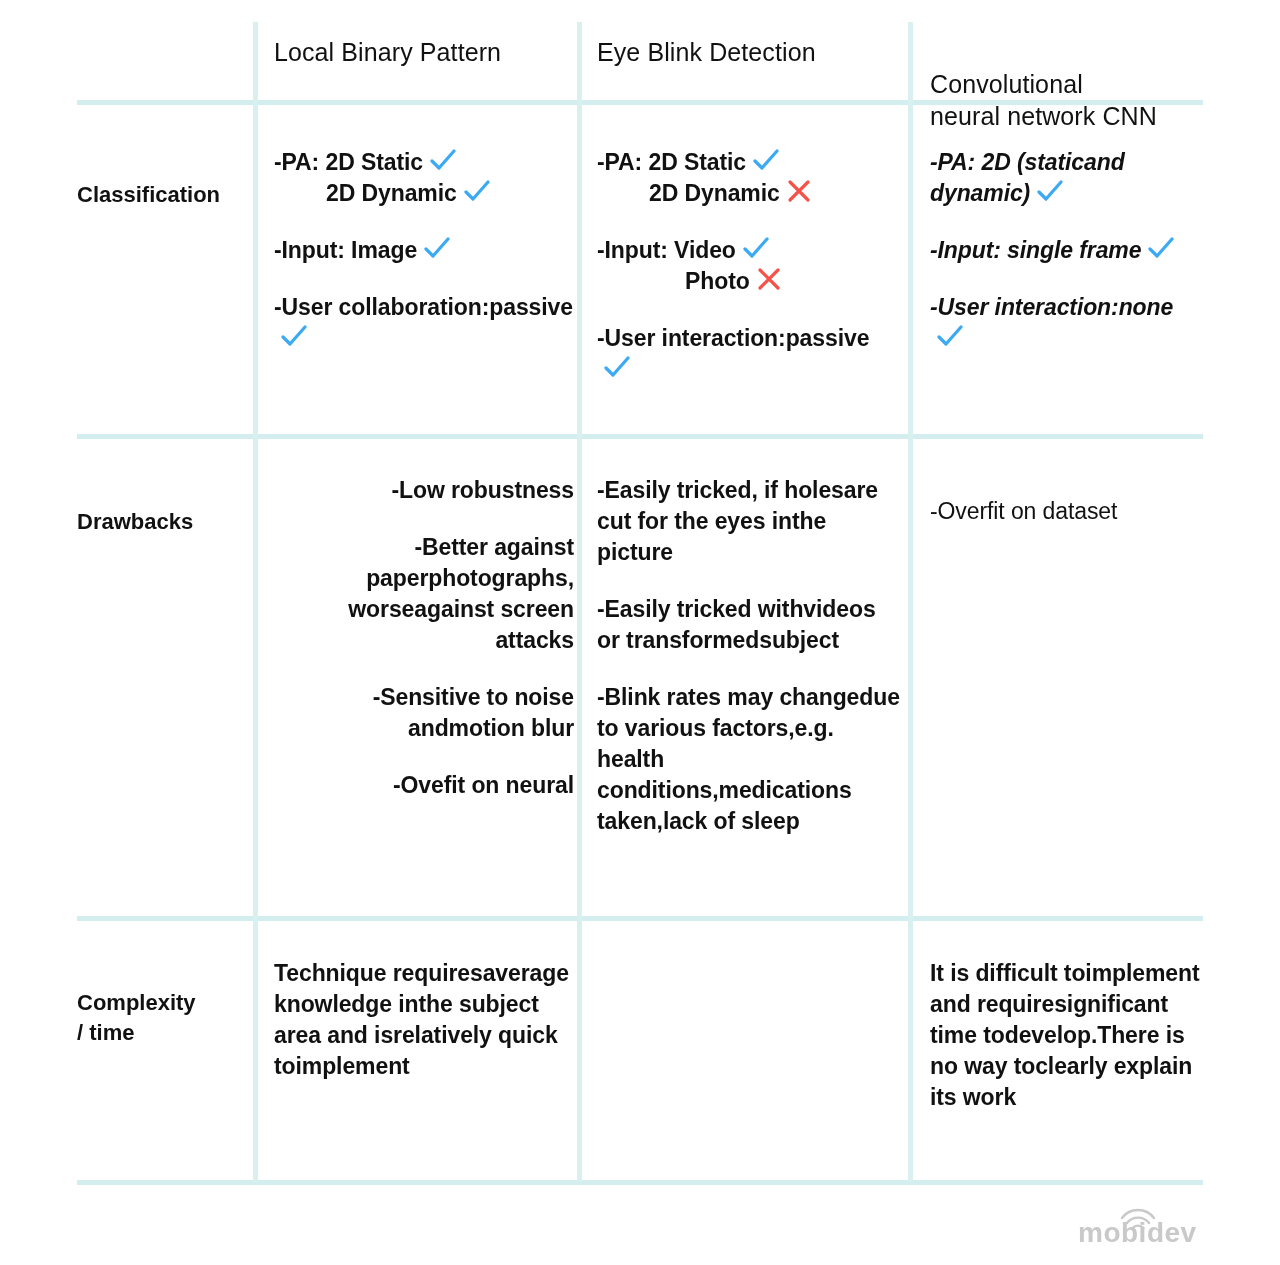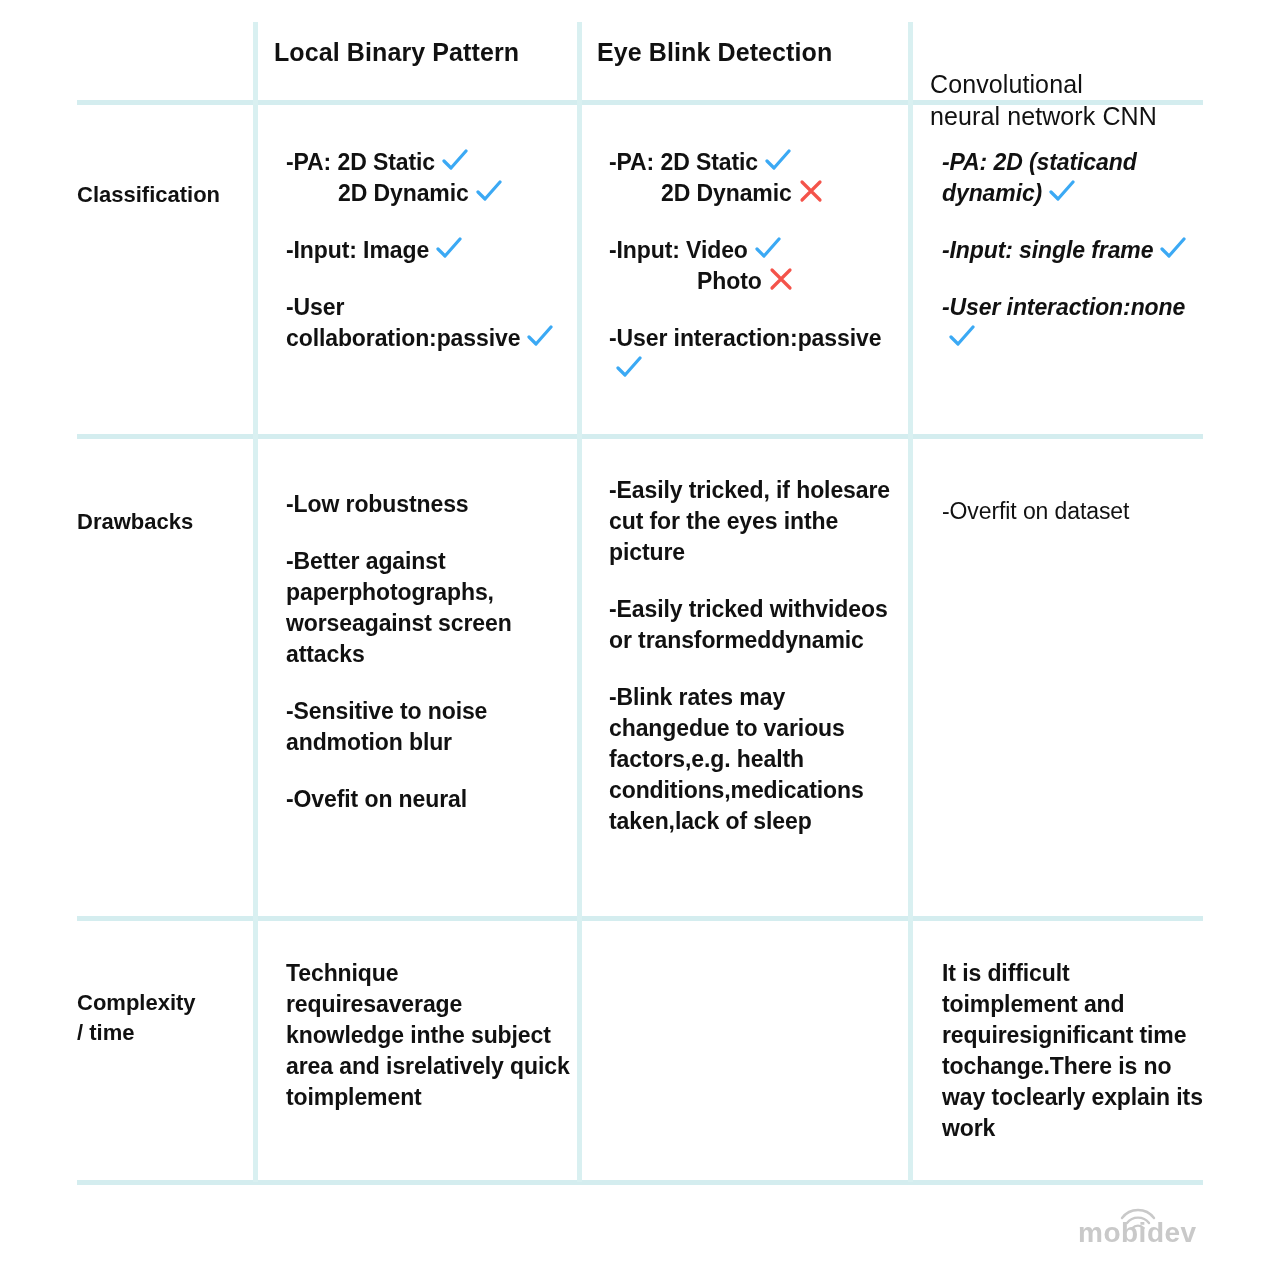--- a/index.html
+++ b/index.html
@@ -17,29 +17,29 @@
   .vline{position:absolute;width:5px;background:#d9f0f1;}
 
   
   .cell{position:absolute;box-sizing:border-box;}
   .col-label{left:77px;  width:170px;}
   .col-a    {left:274px; width:300px;}
   .col-b    {left:597px; width:305px;}
   .col-c    {left:930px; width:275px;}
 
   .hdr{font-size:25px;line-height:32px;letter-spacing:.1px;}
-  .hdr.bold{font-weight:700;}
+  .hdr.bold{font-weight:400;}
   .hdr.reg{font-weight:500;}
 
   .rowlabel{font-size:22px;font-weight:700;line-height:30px;}
 
   .body{font-size:23px;line-height:31px;font-weight:700;letter-spacing:-.1px;}
   .body.reg{font-weight:500;}
 
-  .para{margin:0 0 26px 12px;}
+  .para{margin:0 0 26px 0;}
   .para:last-child{margin-bottom:0;}
   .indent{display:block;padding-left:52px;}
   .indent2{display:block;padding-left:88px;}
 
   .mark{display:inline-block;vertical-align:-2px;margin-left:7px;}
   .mark svg{display:block;}
 
   
   .logo{position:absolute;left:1078px;top:1200px;width:128px;height:48px;}
   .logo svg{display:block;}
@@ -108,44 +108,44 @@
               <path d="M2 13 L9 20 L24 3" fill="none" stroke="#3ba9f4" stroke-width="3.2" stroke-linecap="round" stroke-linejoin="round"></path>
             </svg></span></span></div>
       <div class="para"><span class="line"><span>-User interaction:</span></span><span class="line"><span>none</span><span class="mark"><svg width="26" height="24" viewBox="0 0 26 24">
               <path d="M2 13 L9 20 L24 3" fill="none" stroke="#3ba9f4" stroke-width="3.2" stroke-linecap="round" stroke-linejoin="round"></path>
             </svg></span></span></div>
     </div>
 
   <div class="cell col-label rowlabel" style="top:477px;white-space:pre-line;">
     <span>Drawbacks</span>
   </div>
-  <div class="cell col-a body" style="top:489px;">
+  <div class="cell col-a body" style="top:475px;text-align:right;">
       <div class="para"><span class="line"><span>-Low robustness</span></span></div>
       <div class="para"><span class="line"><span>-Better against paper</span></span><span class="line"><span>photographs, worse</span></span><span class="line"><span>against screen attacks</span></span></div>
       <div class="para"><span class="line"><span>-Sensitive to noise and</span></span><span class="line"><span>motion blur</span></span></div>
       <div class="para"><span class="line"><span>-Ovefit on neural</span></span></div>
     </div>
   <div class="cell col-b body" style="top:475px;">
       <div class="para"><span class="line"><span>-Easily tricked, if holes</span></span><span class="line"><span>are cut for the eyes in</span></span><span class="line"><span>the picture</span></span></div>
-      <div class="para"><span class="line"><span>-Easily tricked with</span></span><span class="line"><span>videos or transformed</span></span><span class="line"><span>dynamic</span></span></div>
+      <div class="para"><span class="line"><span>-Easily tricked with</span></span><span class="line"><span>videos or transformed</span></span><span class="line"><span>subject</span></span></div>
       <div class="para"><span class="line"><span>-Blink rates may change</span></span><span class="line"><span>due to various factors,</span></span><span class="line"><span>e.g. health conditions,</span></span><span class="line"><span>medications taken,</span></span><span class="line"><span>lack of sleep</span></span></div>
     </div>
   <div class="cell col-c body reg" style="top:496px;">
       <div class="para"><span class="line"><span>-Overfit on dataset</span></span></div>
     </div>
 
   <div class="cell col-label rowlabel" style="top:958px;white-space:pre-line;">
     <span>Complexity
 / time</span>
   </div>
   <div class="cell col-a body" style="top:958px;">
       <div class="para"><span class="line"><span>Technique requires</span></span><span class="line"><span>average knowledge in</span></span><span class="line"><span>the subject area and is</span></span><span class="line"><span>relatively quick to</span></span><span class="line"><span>implement</span></span></div>
     </div>
   <div class="cell col-c body" style="top:958px;">
-      <div class="para"><span class="line"><span>It is difficult to</span></span><span class="line"><span>implement and require</span></span><span class="line"><span>significant time to</span></span><span class="line"><span>change.</span></span><span class="line"><span>There is no way to</span></span><span class="line"><span>clearly explain its work</span></span></div>
+      <div class="para"><span class="line"><span>It is difficult to</span></span><span class="line"><span>implement and require</span></span><span class="line"><span>significant time to</span></span><span class="line"><span>develop.</span></span><span class="line"><span>There is no way to</span></span><span class="line"><span>clearly explain its work</span></span></div>
     </div>
 
   <div class="logo">
     <svg viewBox="0 0 128 48" width="128" height="48" aria-hidden="true">
       <g fill="none" stroke="#c9c9c9" stroke-width="2.4" stroke-linecap="round">
         <path d="M44 18 A20 20 0 0 1 76 18"></path>
         <path d="M49 23 A14 14 0 0 1 71 23"></path>
         <path d="M54.5 28 A7.5 7.5 0 0 1 65.5 28"></path>
       </g>
       <text x="0" y="42" font-family="'Liberation Sans',sans-serif" font-size="28" font-weight="700" letter-spacing="0.5" fill="#c9c9c9">mobidev</text>

